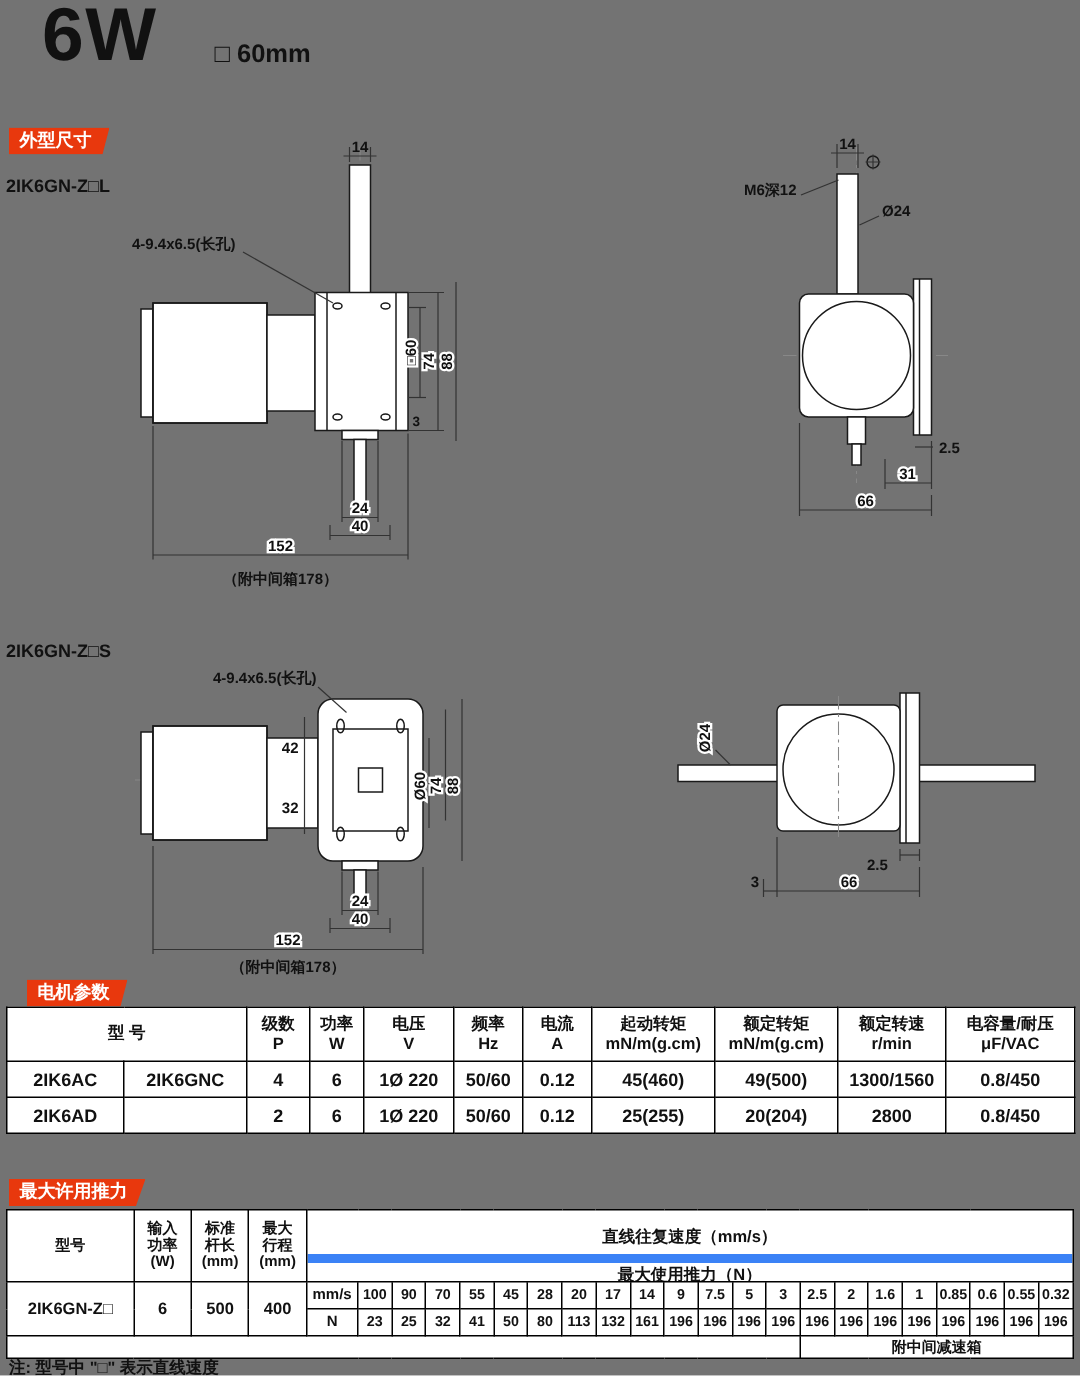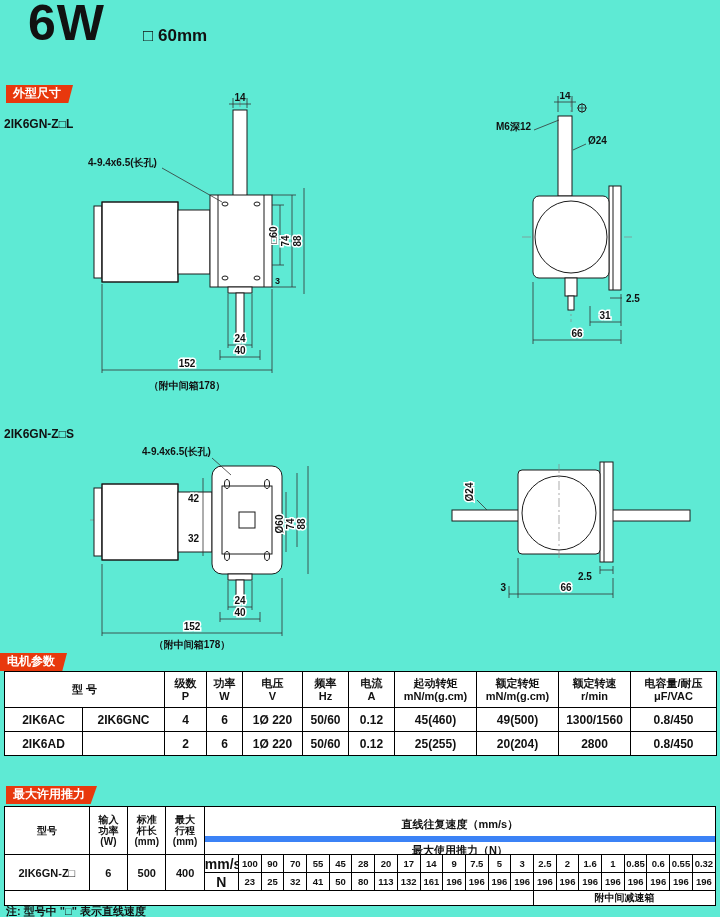--- a/index.html
+++ b/index.html
@@ -1,27 +1,27 @@
 <!DOCTYPE html>
 <html><head>
 <meta charset="utf-8">
 <style>
   * { box-sizing: border-box; margin: 0; padding: 0; }
   html,body { background:#fff; }
   body { font-family: "Liberation Sans", sans-serif; color:#111; }
-  .page { position:relative; width:720px; height:917px; background:#5eead4; overflow:hidden; }
+  .page { position:relative; width:720px; height:917px; background:#737373; overflow:hidden; }
 
   .title { position:absolute; left:28px; top:-6px; font-size:50px; font-weight:900; letter-spacing:1px; }
   .subtitle { position:absolute; left:143px; top:26px; font-size:17px; font-weight:bold; }
 
   .badge { position:absolute; background:#e8380d; color:#fff; font-size:12px; font-weight:bold;
            padding:2px 12px 3px 7px; line-height:13px; z-index:3;
            clip-path:polygon(0 0,100% 0,93% 100%,0 100%); }
   .badge-dims { left:6px; top:85px; }
-  .badge-motor { left:0; top:653px; }
+  .badge-motor { left:18px; top:653px; }
   .badge-thrust { left:6px; top:786px; }
 
   .draw-label { position:absolute; font-size:12px; font-weight:bold; z-index:2; }
   .lbl-L { left:4px; top:117px; }
   .lbl-S { left:4px; top:427px; }
 
   svg.drawing { position:absolute; left:0; z-index:1; font-family:"Liberation Sans",sans-serif; }
   #svg-l { top:92px; }
   #svg-s { top:440px; }
   svg .ln { stroke:#1a1a1a; stroke-width:1; fill:#fff; }
@@ -39,21 +39,21 @@
   .motor-table { top:671px; width:712px; font-size:12px; }
   .motor-table th { font-weight:bold; white-space:pre-line; font-size:11px; line-height:13px; height:36px; }
   .motor-table td { font-weight:bold; height:24px; }
 
   .thrust-table { top:806px; width:712px; }
   .thrust-table th { font-weight:bold; white-space:pre-line; font-size:10px; line-height:11px; }
   .thrust-table .rowA { height:48px; }
   .thrust-table .titles { padding:0; }
   .thrust-table .titles .t1 { font-size:11px; font-weight:bold; padding-top:10px; height:29px; }
   .thrust-table .titles .t2 { font-size:11px; font-weight:bold; border-top:6px solid #3b82f6; height:18px; line-height:17px; }
-  .thrust-table .unit { font-size:14px; font-weight:bold; height:18px; }
+  .thrust-table .unit { font-size:10px; font-weight:bold; height:18px; }
   .thrust-table .num { font-size:9.5px; font-weight:bold; padding:0; }
   .thrust-table .val { font-size:11px; font-weight:bold; }
   .thrust-table .rowE td { height:14px; font-size:10px; font-weight:bold;margin-top:45px; }
 
   .note { position:absolute; left:6px; top:904px; font-size:11px; font-weight:bold; z-index:2; }
 </style>
 </head>
 <body>
 
 <div class="page">

